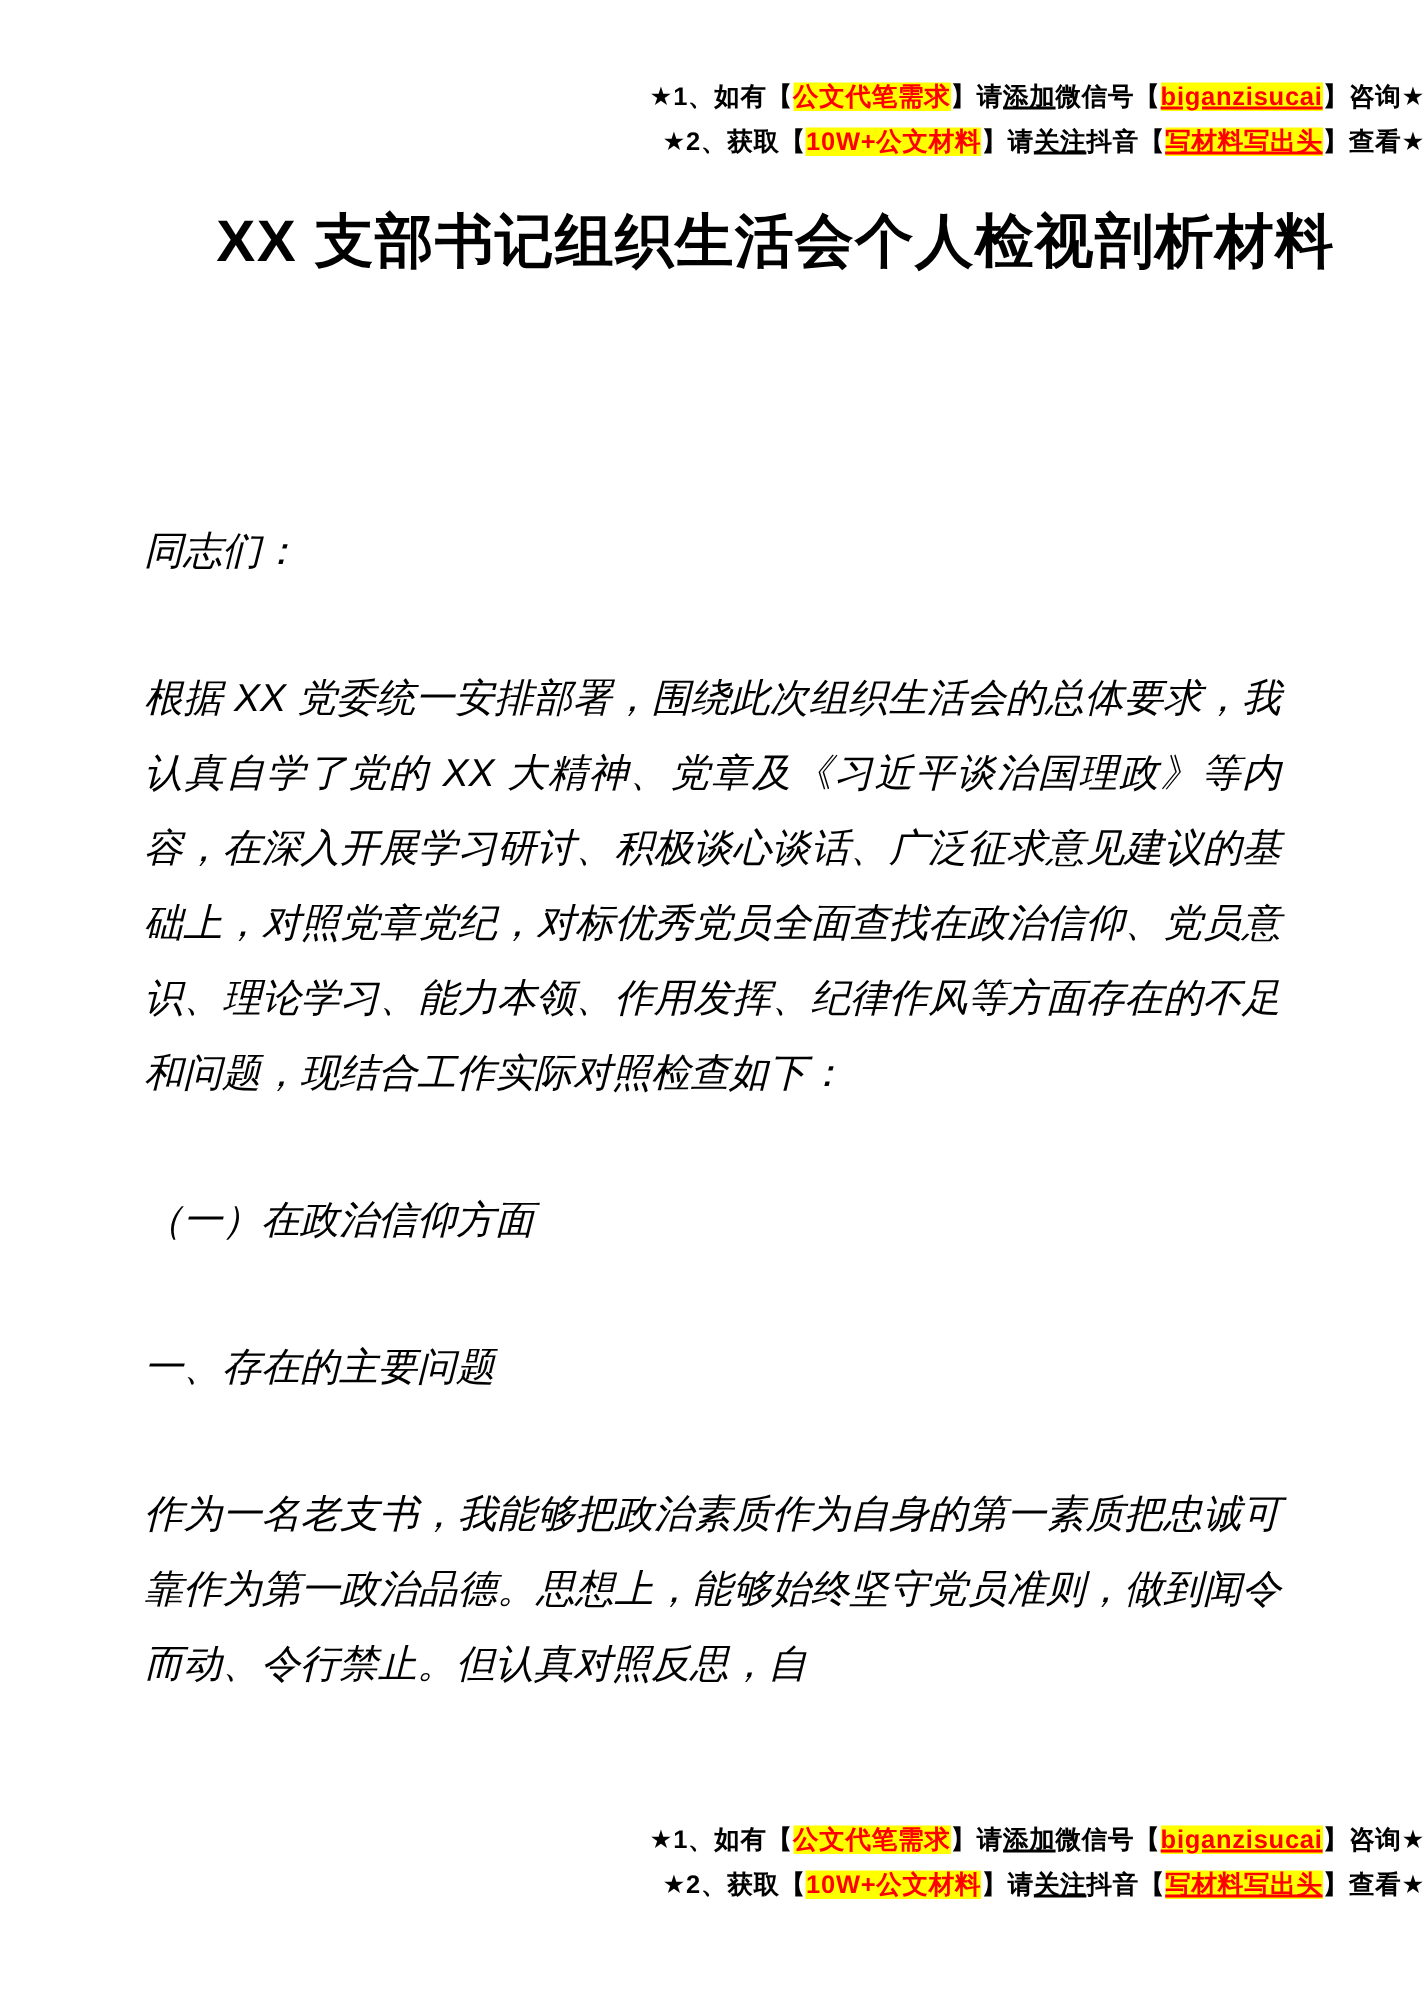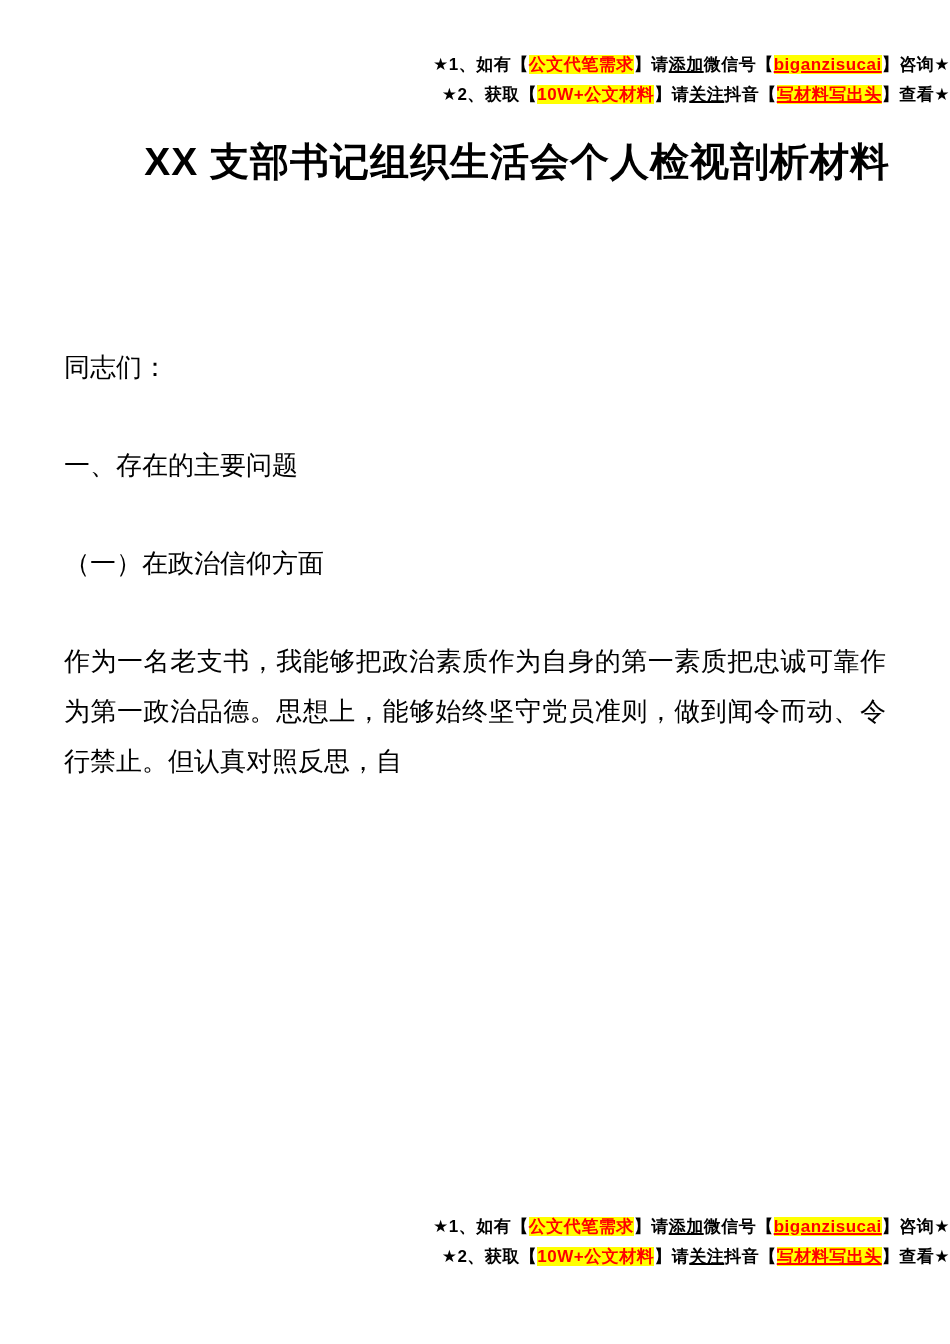--- a/index.html
+++ b/index.html
@@ -46,43 +46,45 @@
   .doc-title {
     margin: 26px 60px 0;
     text-align: right;
     font-size: 39px;
     font-weight: 900;
     line-height: 52px;
     letter-spacing: 1px;
   }
   
   .content {
-    margin: 0 64px;
+    margin: 0 96px;
     font-size: 26px;
     line-height: 50px;
     text-align: justify;
     text-justify: inter-character;
+    font-style: italic;
   }
   .content p { margin: 0 0 48px 0; }
   .content .salutation { margin-top: 154px; }
   .content .heading { text-align: left; }
 </style>
 </head>
 <body>
 
 <div class="promo promo-top">
   <div class="promo-line"><span>★1、如有【</span><span class="hl">公文代笔需求</span><span>】请</span><span class="u-black">添加</span><span>微信号【</span><span class="hl-u">biganzisucai</span><span>】咨询★</span></div>
   <div class="promo-line"><span>★2、获取【</span><span class="hl">10W+公文材料</span><span>】请</span><span class="u-black">关注</span><span>抖音【</span><span class="hl-u">写材料写出头</span><span>】查看★</span></div>
 </div>
 
 <h1 class="doc-title">XX 支部书记组织生活会个人检视剖析材料</h1>
 
 <div class="content">
   <p class="salutation">同志们：</p>
+  <p>根据 XX 党委统一安排部署，围绕此次组织生活会的总体要求，我认真自学了党的 XX 大精神、党章及《习近平谈治国理政》等内容，在深入开展学习研讨、积极谈心谈话、广泛征求意见建议的基础上，对照党章党纪，对标优秀党员全面查找在政治信仰、党员意识、理论学习、能力本领、作用发挥、纪律作风等方面存在的不足和问题，现结合工作实际对照检查如下：</p>
+  <p class="heading">（一）在政治信仰方面</p>
   <p class="heading">一、存在的主要问题</p>
-  <p class="heading">（一）在政治信仰方面</p>
   <p>作为一名老支书，我能够把政治素质作为自身的第一素质把忠诚可靠作为第一政治品德。思想上，能够始终坚守党员准则，做到闻令而动、令行禁止。但认真对照反思，自</p>
 </div>
 
 <div class="promo promo-bottom">
   <div class="promo-line"><span>★1、如有【</span><span class="hl">公文代笔需求</span><span>】请</span><span class="u-black">添加</span><span>微信号【</span><span class="hl-u">biganzisucai</span><span>】咨询★</span></div>
   <div class="promo-line"><span>★2、获取【</span><span class="hl">10W+公文材料</span><span>】请</span><span class="u-black">关注</span><span>抖音【</span><span class="hl-u">写材料写出头</span><span>】查看★</span></div>
 </div>
 
 </body></html>

